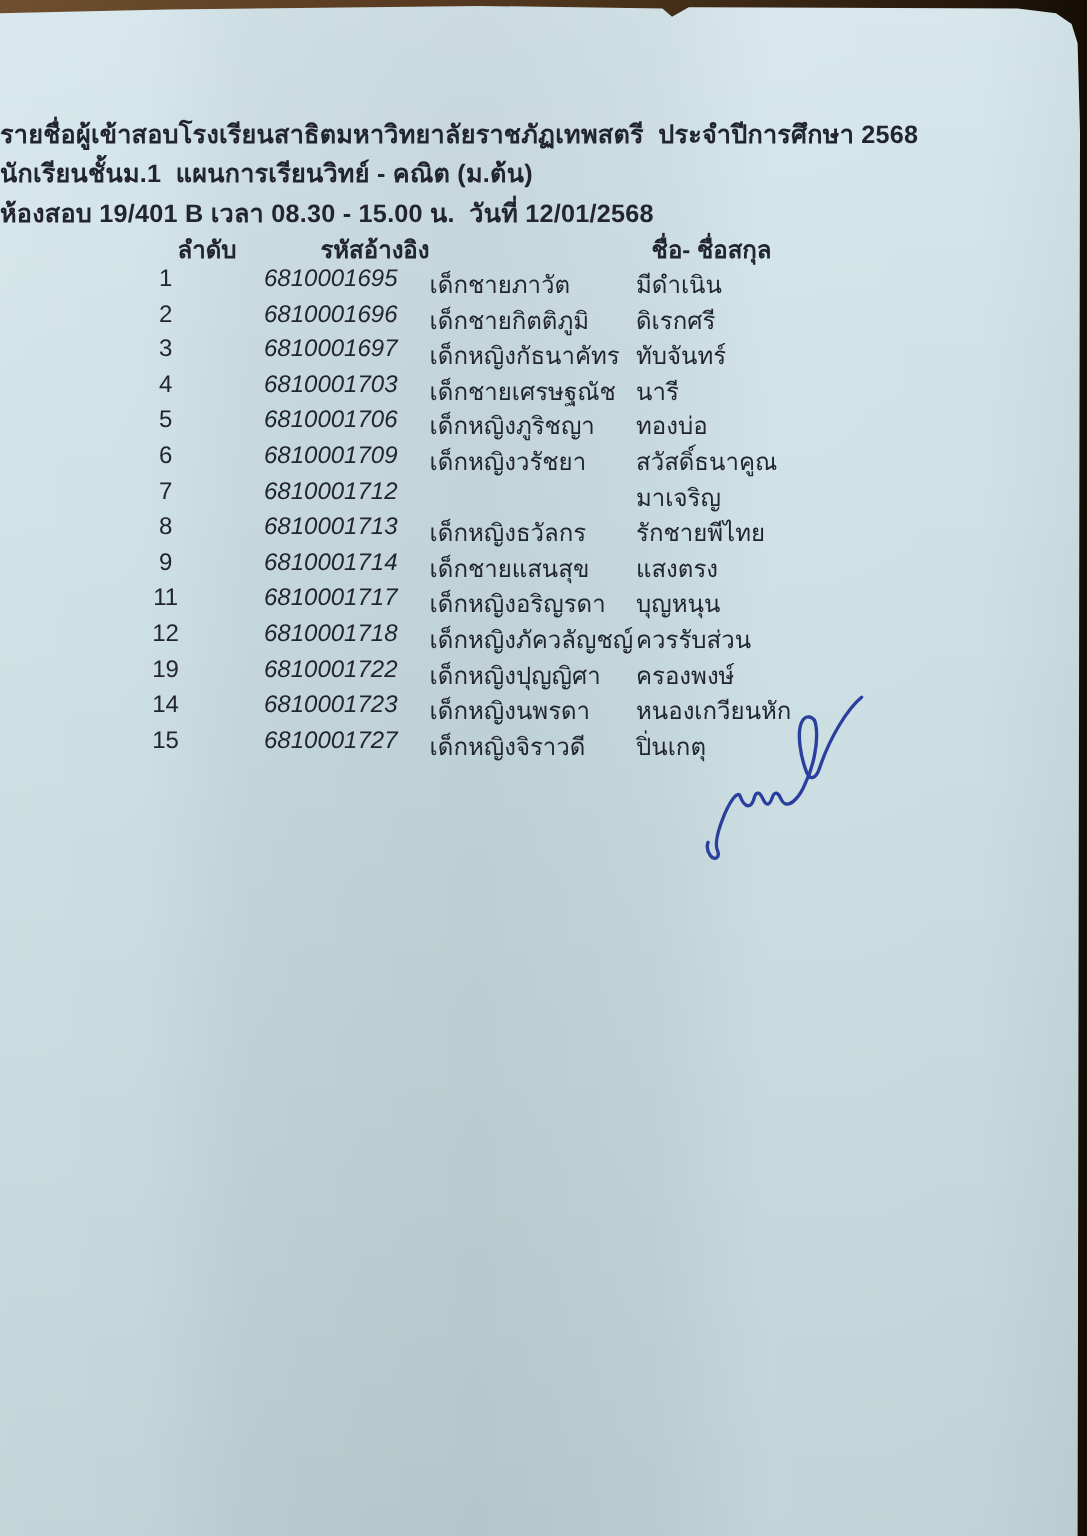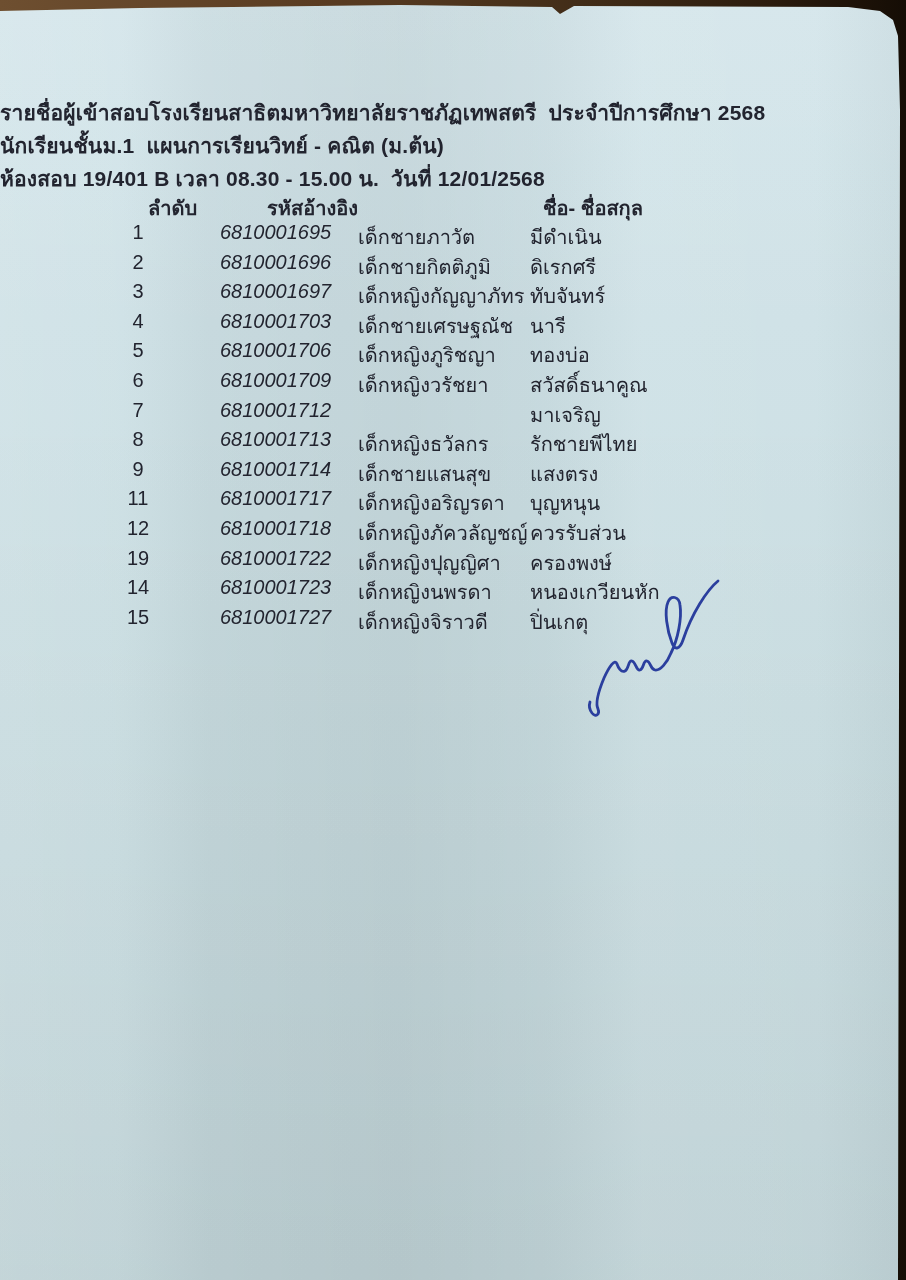--- a/index.html
+++ b/index.html
@@ -80,21 +80,21 @@
       </div>
       <div class="row">
         <span class="c-no">2</span>
         <span class="c-code">6810001696</span>
         <span class="c-first">เด็กชายกิตติภูมิ</span>
         <span class="c-last">ดิเรกศรี</span>
       </div>
       <div class="row">
         <span class="c-no">3</span>
         <span class="c-code">6810001697</span>
-        <span class="c-first">เด็กหญิงกัญญาภัทร</span>
+        <span class="c-first">เด็กหญิงกัธนาคัทร</span>
         <span class="c-last">ทับจันทร์</span>
       </div>
       <div class="row">
         <span class="c-no">4</span>
         <span class="c-code">6810001703</span>
         <span class="c-first">เด็กชายเศรษฐณัช</span>
         <span class="c-last">นารี</span>
       </div>
       <div class="row">
         <span class="c-no">5</span>

